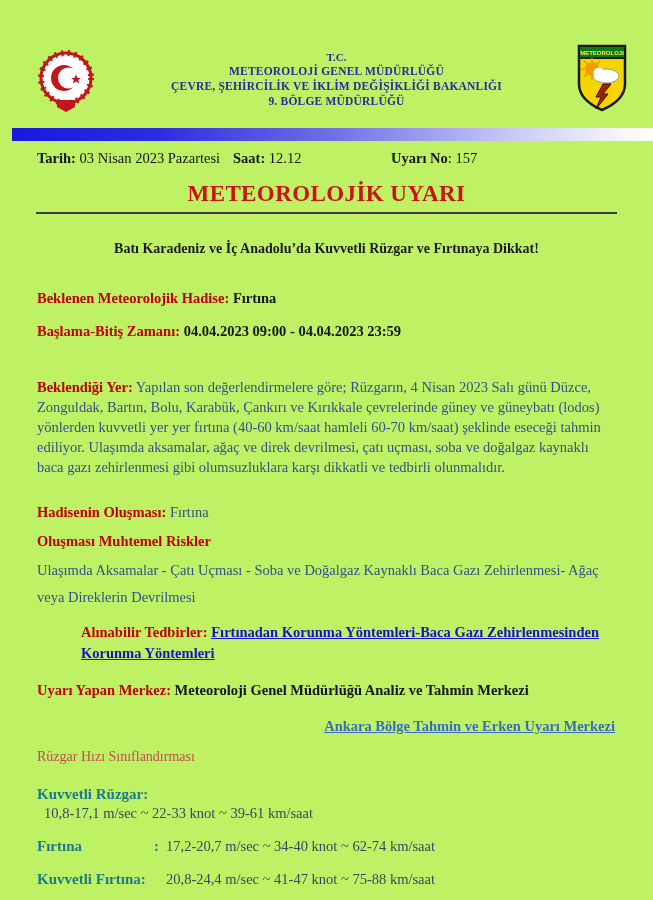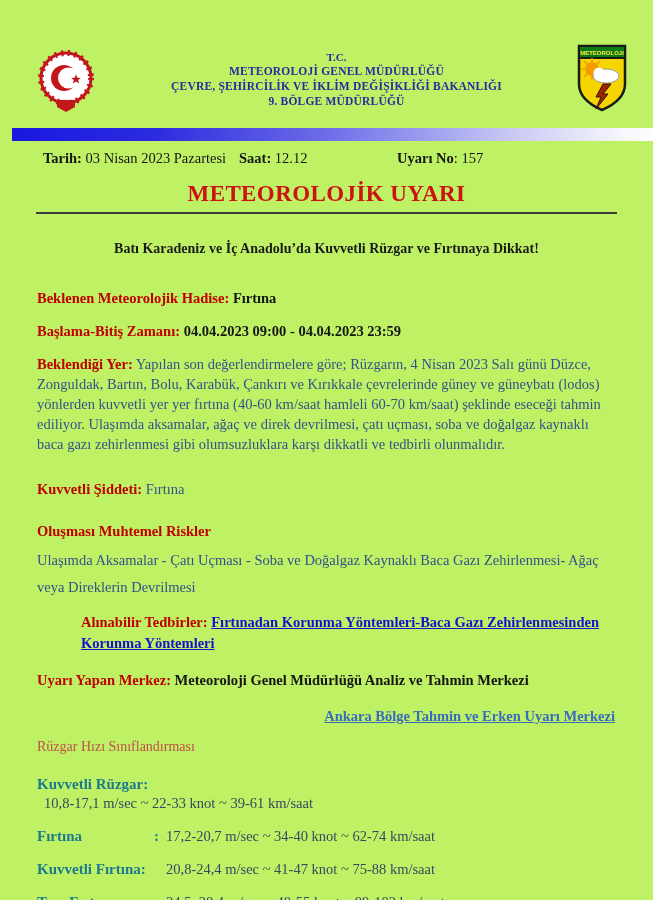--- a/index.html
+++ b/index.html
@@ -13,36 +13,36 @@
   .header-center{flex:1;text-align:center;color:#2A2AA0;font-weight:bold;padding-top:6px;}
   .h-line1{font-size:11px;line-height:14px;}
   .h-line{font-size:11.5px;line-height:15px;letter-spacing:.2px;}
   .mgm-logo{width:50px;height:68px;flex:0 0 auto;}
   
   .grad-bar{height:13px;margin:14px 0 0 12px;
     background:linear-gradient(90deg,#1A17E0 0%,#2B2BDF 22%,#6F6FE8 50%,#C9C9F5 78%,#F6F6FD 95%,#FEFEFE 100%);}
   
   .meta{margin:8px 0 0 37px;font-size:14.5px;line-height:19px;color:#151515;}
   .meta b{font-weight:bold;}
-  .meta .m1{display:inline-block;width:196px;margin-left:6px;}
+  .meta .m1{display:inline-block;width:196px;}
   .meta .m2{display:inline-block;width:158px;}
   
   .title{margin-top:13px;text-align:center;color:#CC1212;font-size:23px;font-weight:bold;letter-spacing:.4px;}
   .title-rule{border-bottom:2px solid #3b3b3b;margin:5px 36px 0 36px;}
   .subtitle{margin-top:27px;text-align:center;font-weight:bold;font-size:14px;color:#1a1a1a;}
   
   .content{padding:0 38px 0 37px;font-size:14.5px;}
   .red-label{color:#C00000;font-weight:bold;}
   .bold-black{font-weight:bold;color:#151515;}
   .navy{color:#35508C;}
   .row-hadise{margin-top:31px;line-height:21px;}
   .row-zaman{margin-top:12px;line-height:21px;}
-  .row-yer{margin-top:12px;line-height:20px;color:#35508C;}
+  .row-yer{margin-top:35px;line-height:20px;color:#35508C;}
   .row-siddet{margin-top:25px;line-height:21px;}
-  .risk-head{margin-top:21px;line-height:21px;color:#C00000;font-weight:bold;}
+  .risk-head{margin-top:8px;line-height:21px;color:#C00000;font-weight:bold;}
   .risk-text{margin-top:5px;line-height:27px;color:#35508C;}
   .row-tedbir{margin-top:11px;line-height:21px;margin-left:44px;}
   .doc-link{color:#1412CE;font-weight:bold;text-decoration:underline;cursor:pointer;}
   .row-merkez{margin-top:16px;line-height:21px;}
   .center-link-row{margin-top:15px;text-align:right;line-height:21px;}
   .center-link{color:#3A6BBE;font-weight:bold;text-decoration:underline;padding-left:14px;cursor:pointer;}
   .wind-head{margin-top:10px;font-size:14px;color:#C0504D;line-height:19px;}
   .wind-row{display:flex;margin-top:14px;line-height:19px;}
   .wind-row.first{margin-top:19px;flex-direction:column;}
   .wlabel{width:122px;display:flex;justify-content:space-between;font-weight:bold;color:#1B7A8C;font-size:15px;flex:0 0 auto;}
@@ -101,21 +101,21 @@
 
     <div class="row-zaman">
       <span class="red-label">Başlama-Bitiş Zamanı:</span><span class="bold-black"> 04.04.2023 09:00 - 04.04.2023 23:59</span>
     </div>
 
     <div class="row-yer">
       <span class="red-label">Beklendiği Yer:</span><span class="navy"> Yapılan son değerlendirmelere göre; Rüzgarın, 4 Nisan 2023 Salı günü Düzce, Zonguldak, Bartın, Bolu, Karabük, Çankırı  ve Kırıkkale  çevrelerinde güney ve güneybatı (lodos) yönlerden kuvvetli yer yer fırtına (40-60 km/saat hamleli 60-70 km/saat) şeklinde eseceği tahmin ediliyor. Ulaşımda aksamalar, ağaç ve direk devrilmesi, çatı uçması, soba ve doğalgaz kaynaklı baca gazı zehirlenmesi gibi olumsuzluklara karşı dikkatli ve tedbirli olunmalıdır.</span>
     </div>
 
     <div class="row-siddet">
-      <span class="red-label">Kuvvetli Şiddeti:</span><span class="navy"> Fırtına</span>
+      <span class="red-label">Hadisenin Oluşması:</span><span class="navy"> Fırtına</span>
     </div>
 
     <div class="risk-head">Oluşması Muhtemel Riskler</div>
     <div class="risk-text">Ulaşımda Aksamalar - Çatı Uçması - Soba ve Doğalgaz Kaynaklı Baca Gazı Zehirlenmesi- Ağaç veya Direklerin Devrilmesi</div>
 
     <div class="row-tedbir">
       <span class="red-label">Alınabilir Tedbirler:</span>
       <a class="doc-link">Fırtınadan Korunma Yöntemleri</a><span class="doc-link">-</span><a class="doc-link">Baca Gazı Zehirlenmesinden Korunma Yöntemleri</a>
     </div>
 

